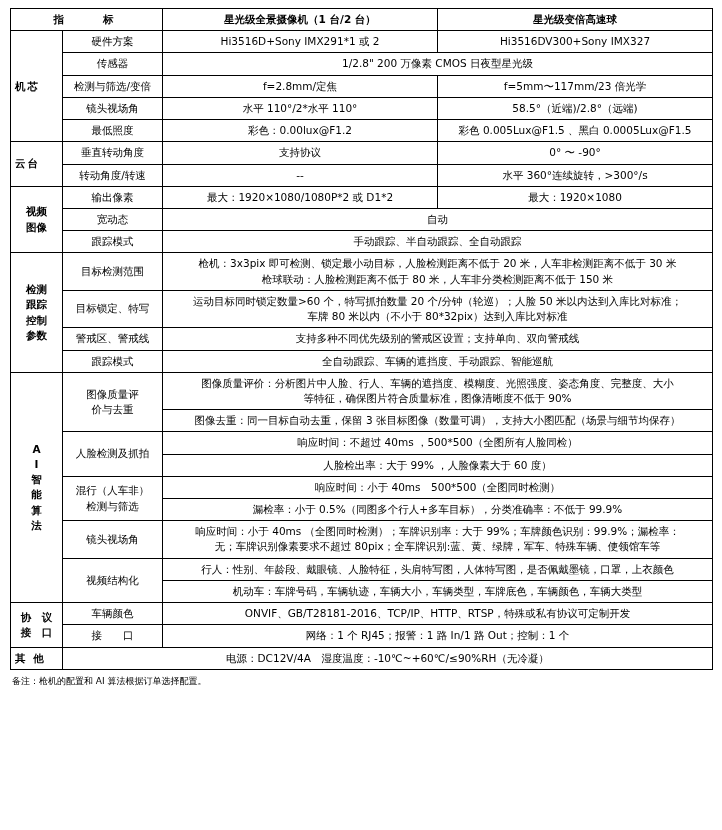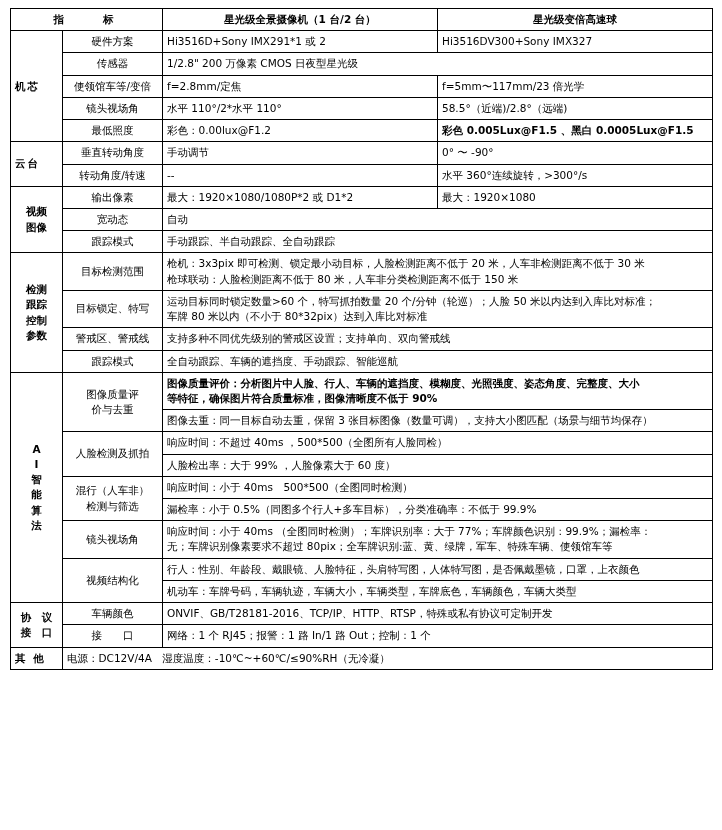--- a/index.html
+++ b/index.html
@@ -45,37 +45,38 @@
     font-size: 12px;
     line-height: 1.9;
     margin-top: 40px;
   }
   .rowlabel {
     text-align: center;
     font-size: 10.5px;
     margin-top: 12px;
   }
   .val {
+    text-align: center;
     font-size: 10.5px;
   }
   .val-left {
-    text-align: left;
+    text-align: center;
     font-size: 10.5px;
     padding-left: 6px;
   }
   .hdr {
     text-align: center;
     font-weight: bold;
     font-size: 12px;
   }
   .hdr-ind {
     letter-spacing: 6px;
   }
   .bold {
-    font-weight: bold;
+    font-weight: normal;
   }
   .note {
     margin-top: 5px;
     font-size: 9px;
     padding-left: 2px;
     color: #000;
   }
 </style>
 </head>
 <body>
@@ -100,39 +101,39 @@
         <td class="cat" rowspan="5">机芯</td>
         <td class="rowlabel">硬件方案</td>
         <td class="val">Hi3516D+Sony IMX291*1 或 2</td>
         <td class="val">Hi3516DV300+Sony IMX327</td>
       </tr>
       <tr>
         <td class="rowlabel">传感器</td>
         <td class="val" colspan="2">1/2.8" 200 万像素 CMOS 日夜型星光级</td>
       </tr>
       <tr>
-        <td class="rowlabel">使领馆车等/变倍</td>
+        <td class="rowlabel">检测与筛选/变倍</td>
         <td class="val">f=2.8mm/定焦</td>
         <td class="val">f=5mm〜117mm/23 倍光学</td>
       </tr>
       <tr>
         <td class="rowlabel">镜头视场角</td>
         <td class="val">水平 110°/2*水平 110°</td>
         <td class="val">58.5°（近端)/2.8°（远端)</td>
       </tr>
       <tr>
         <td class="rowlabel">最低照度</td>
         <td class="val">彩色：0.00lux@F1.2</td>
         <td class="val bold">彩色 0.005Lux@F1.5 、黑白 0.0005Lux@F1.5</td>
       </tr>
 
       <tr>
         <td class="cat" rowspan="2">云台</td>
         <td class="rowlabel">垂直转动角度</td>
-        <td class="val">手动调节</td>
+        <td class="val">支持协议</td>
         <td class="val">0°  〜 -90°</td>
       </tr>
       <tr>
         <td class="rowlabel">转动角度/转速</td>
         <td class="val">--</td>
         <td class="val">水平 360°连续旋转，&gt;300°/s</td>
       </tr>
 
       <tr>
         <td class="cat-vert" rowspan="3">
@@ -183,21 +184,21 @@
           <div>I</div>
           <div>智</div>
           <div>能</div>
           <div>算</div>
           <div>法</div>
         </td>
         <td class="rowlabel" rowspan="2">
           <div>图像质量评</div>
           <div>价与去重</div>
         </td>
-        <td class="val-left" colspan="2" style="white-space:pre-line;font-weight:bold;">图像质量评价：分析图片中人脸、行人、车辆的遮挡度、模糊度、光照强度、姿态角度、完整度、大小
+        <td class="val-left" colspan="2" style="white-space:pre-line;">图像质量评价：分析图片中人脸、行人、车辆的遮挡度、模糊度、光照强度、姿态角度、完整度、大小
 等特征，确保图片符合质量标准，图像清晰度不低于 90%</td>
       </tr>
       <tr>
         <td class="val-left" colspan="2">图像去重：同一目标自动去重，保留 3 张目标图像（数量可调），支持大小图匹配（场景与细节均保存）</td>
       </tr>
       <tr>
         <td class="rowlabel" rowspan="2">人脸检测及抓拍</td>
         <td class="val-left" colspan="2">响应时间：不超过 40ms ，500*500（全图所有人脸同检）</td>
       </tr>
       <tr>
@@ -208,21 +209,21 @@
           <div>混行（人车非）</div>
           <div>检测与筛选</div>
         </td>
         <td class="val-left" colspan="2">响应时间：小于 40ms　500*500（全图同时检测）</td>
       </tr>
       <tr>
         <td class="val-left" colspan="2">漏检率：小于 0.5%（同图多个行人+多车目标），分类准确率：不低于 99.9%</td>
       </tr>
       <tr>
         <td class="rowlabel">镜头视场角</td>
-        <td class="val-left" colspan="2" style="white-space:pre-line;">响应时间：小于 40ms （全图同时检测）；车牌识别率：大于 77%；车牌颜色识别：99.9%；漏检率：
+        <td class="val-left" colspan="2" style="white-space:pre-line;">响应时间：小于 40ms （全图同时检测）；车牌识别率：大于 99%；车牌颜色识别：99.9%；漏检率：
 无；车牌识别像素要求不超过 80pix；全车牌识别:蓝、黄、绿牌，军车、特殊车辆、使领馆车等</td>
       </tr>
       <tr>
         <td class="rowlabel" rowspan="2">视频结构化</td>
         <td class="val-left" colspan="2">行人：性别、年龄段、戴眼镜、人脸特征，头肩特写图，人体特写图，是否佩戴墨镜，口罩，上衣颜色</td>
       </tr>
       <tr>
         <td class="val-left" colspan="2">机动车：车牌号码，车辆轨迹，车辆大小，车辆类型，车牌底色，车辆颜色，车辆大类型</td>
       </tr>
 
@@ -238,13 +239,14 @@
         <td class="rowlabel">接　　口</td>
         <td class="val-left" colspan="2">网络：1 个 RJ45；报警：1 路 In/1 路 Out；控制：1 个</td>
       </tr>
 
       <tr>
         <td class="cat">其 他</td>
         <td class="val" colspan="3">电源：DC12V/4A　湿度温度：-10℃~+60℃/≤90%RH（无冷凝）</td>
       </tr>
     </tbody>
   </table>
+  <div class="note">备注：枪机的配置和 AI 算法根据订单选择配置。</div>
 </div>
 
 </body></html>

